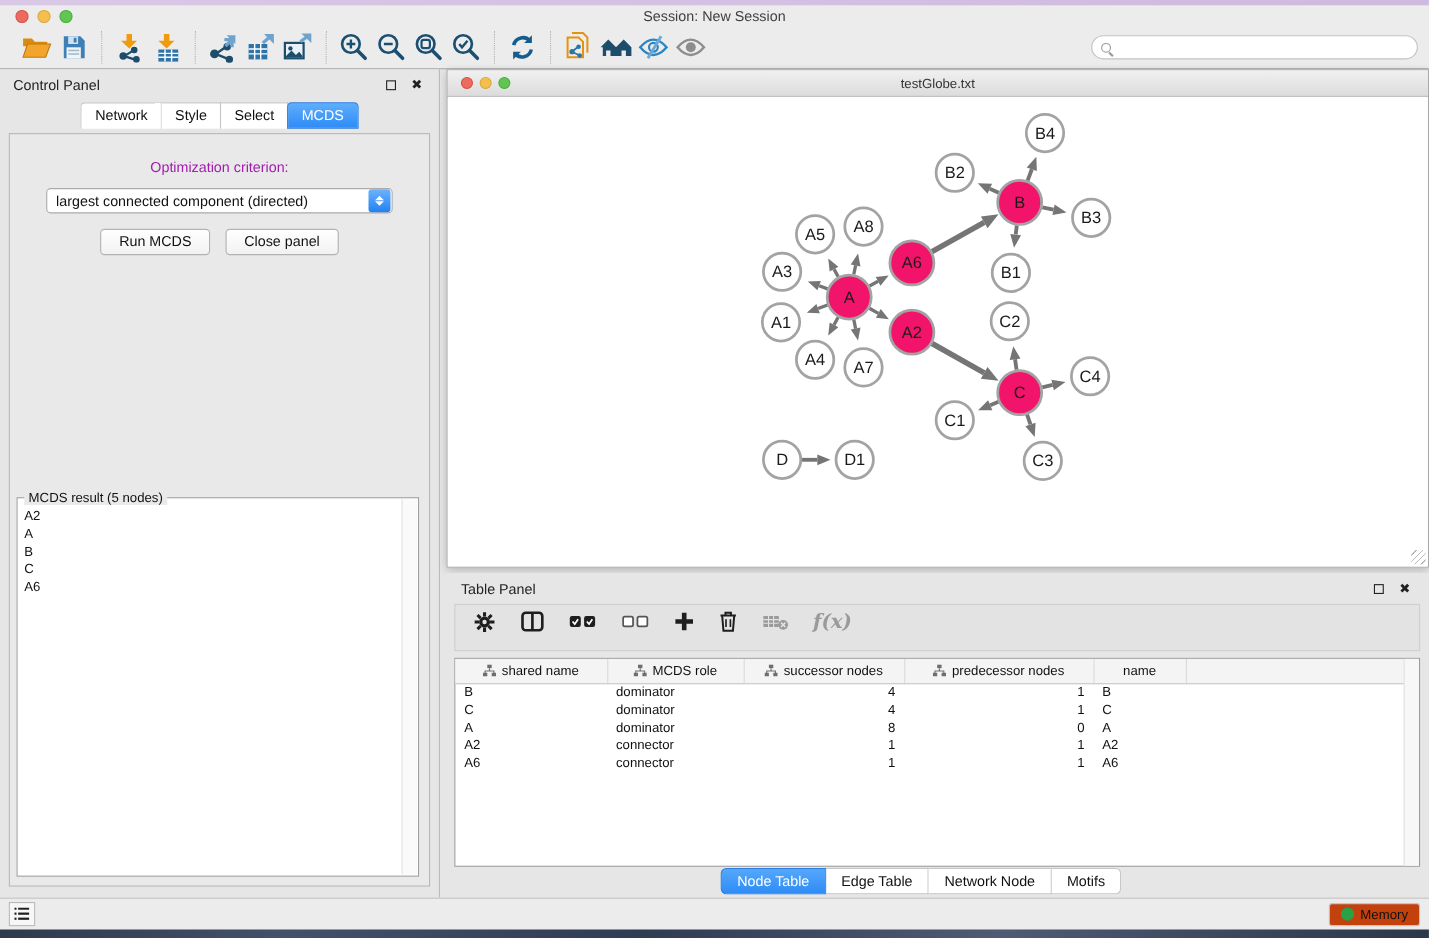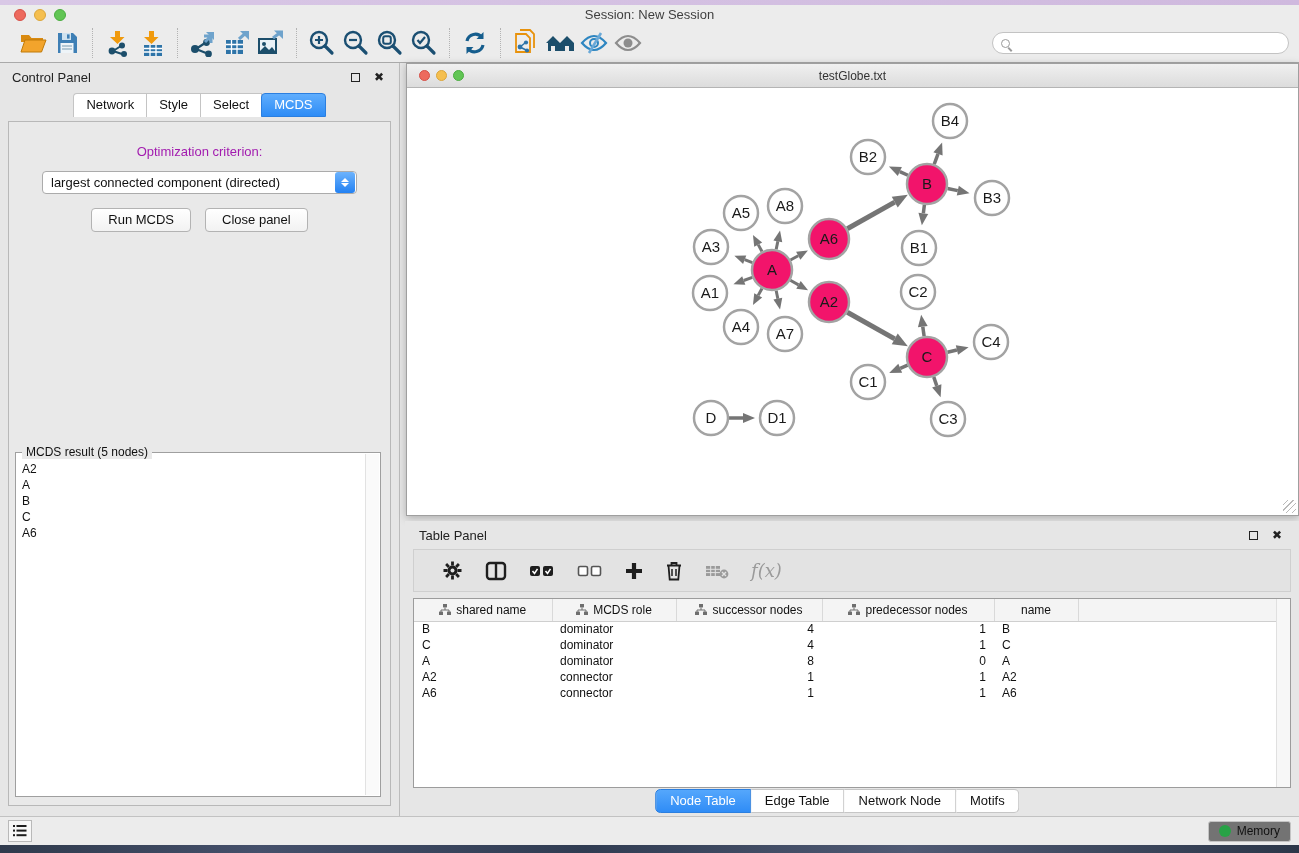--- a/index.html
+++ b/index.html
@@ -81,21 +81,21 @@
   .net-titlebar .title { text-align:center; line-height:24px; font-size:12px; color:#333; }
   .net-titlebar .light { top:6px; width:11px; height:11px; }
   .net-titlebar .red { left:12px; } .net-titlebar .yellow { left:29px; } .net-titlebar .green { left:46px; }
   .net-canvas { position:absolute; top:25px; left:0; right:0; bottom:0; background:#fff; }
   .resize-grip { position:absolute; right:2px; bottom:2px; width:13px; height:13px;
     background:repeating-linear-gradient(135deg, transparent 0 3px, #b9b9b9 3px 4px); }
 
   
   .table-panel { top:521px; left:405px; width:894px; height:295px; background:#e6e6e6; }
   .tp-toolbar { position:absolute; left:8px; right:8px; top:28px; height:43px; background:#e3e3e3;
-    border:1px solid #cfcfcf; display:flex; align-items:center; padding-left:28px; gap:22px; }
+    border:1px solid #cfcfcf; display:flex; align-items:flex-start; padding-left:16px; gap:22px;font-weight:bold; }
   .tp-icon { display:flex; align-items:center; justify-content:center; height:30px; }
   .fx { font-family:"DejaVu Serif", serif; font-style:italic; font-size:18px; color:#9a9a9a; }
   .grid-table { position:absolute; left:8px; right:8px; top:77px; height:190px; background:#fff; border:1px solid #9c9c9c; }
   table { border-collapse:collapse; width:100%; table-layout:fixed; }
   th { background:#f4f4f4; border-bottom:1px solid #cfcfcf; border-right:1px solid #d9d9d9;
     font-weight:normal; font-size:12px; color:#111; height:22px; }
   th .th-inner { display:flex; align-items:center; justify-content:center; gap:5px; }
   td { font-size:12px; height:16px; padding:0 8px; color:#111; white-space:nowrap; overflow:hidden; }
   td.num { text-align:right; }
   .tbl-scroll { position:absolute; top:0; bottom:0; right:0; width:14px; background:#f7f7f7; border-left:1px solid #e0e0e0; }
@@ -104,21 +104,21 @@
   .seg + .seg { border-left:none; }
   .seg:first-child { border-radius:5px 0 0 5px; }
   .seg:last-child { border-radius:0 5px 5px 0; }
   .seg.active { background:linear-gradient(#55a7fc,#2f8cf6); border-color:#2b7fe0; color:#fff; }
 
   
   .statusbar { top:816px; left:0; right:0; height:29px; background:#ececec; border-top:1px solid #c2c2c2;
     display:flex; align-items:center; padding:0 8px; }
   .list-btn { width:24px; height:22px; background:#f7f7f7; border:1px solid #b9b9b9; display:flex;
     align-items:center; justify-content:center; }
-  .memory-btn { margin-left:auto; height:21px; background:#737373; border:1px solid #c4c4c4; border-radius:3px;
+  .memory-btn { margin-left:auto; height:21px; background:#c2410c; border:1px solid #c4c4c4; border-radius:3px;
     display:flex; align-items:center; gap:6px; padding:0 10px; font-size:12px; color:#111; }
   .memory-dot { width:12px; height:12px; border-radius:50%; background:#27a246; }
 
   svg text { font-family:"Liberation Sans", sans-serif; }
 </style>
 </head>
 <body>
 
 <div class="abs wall-top"></div>
 

